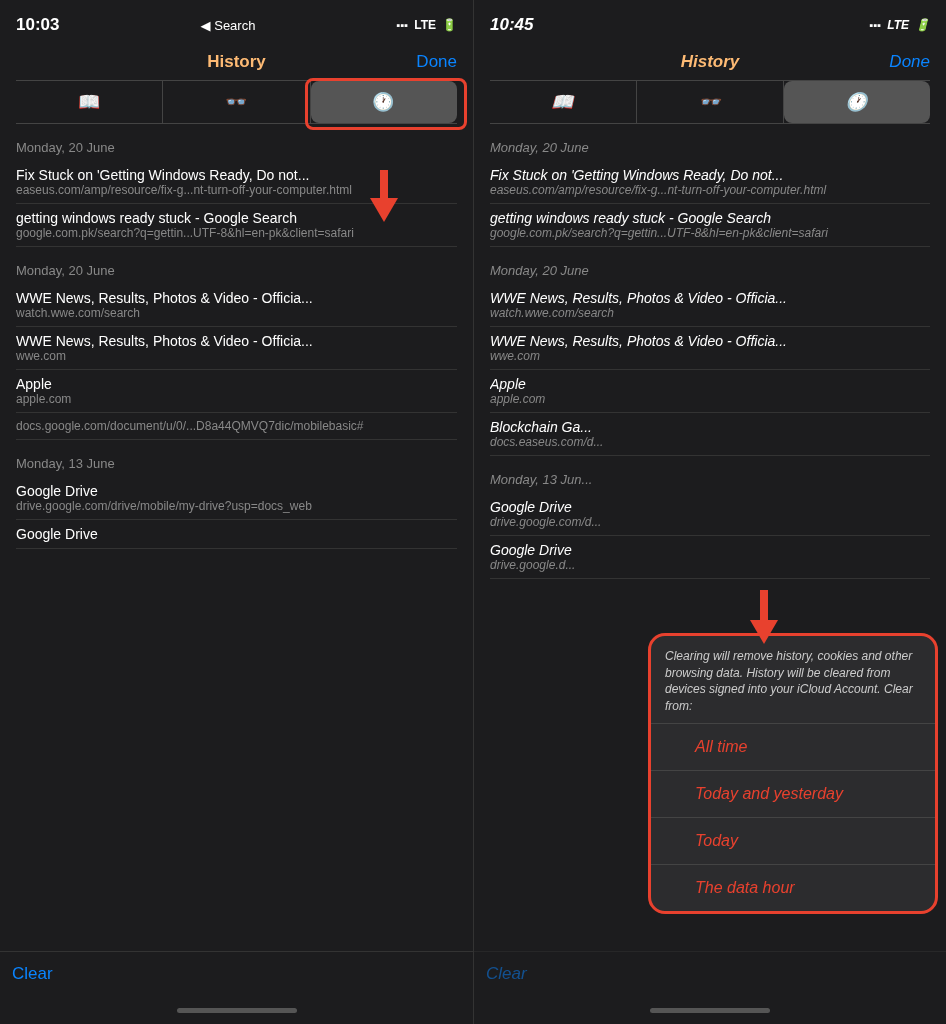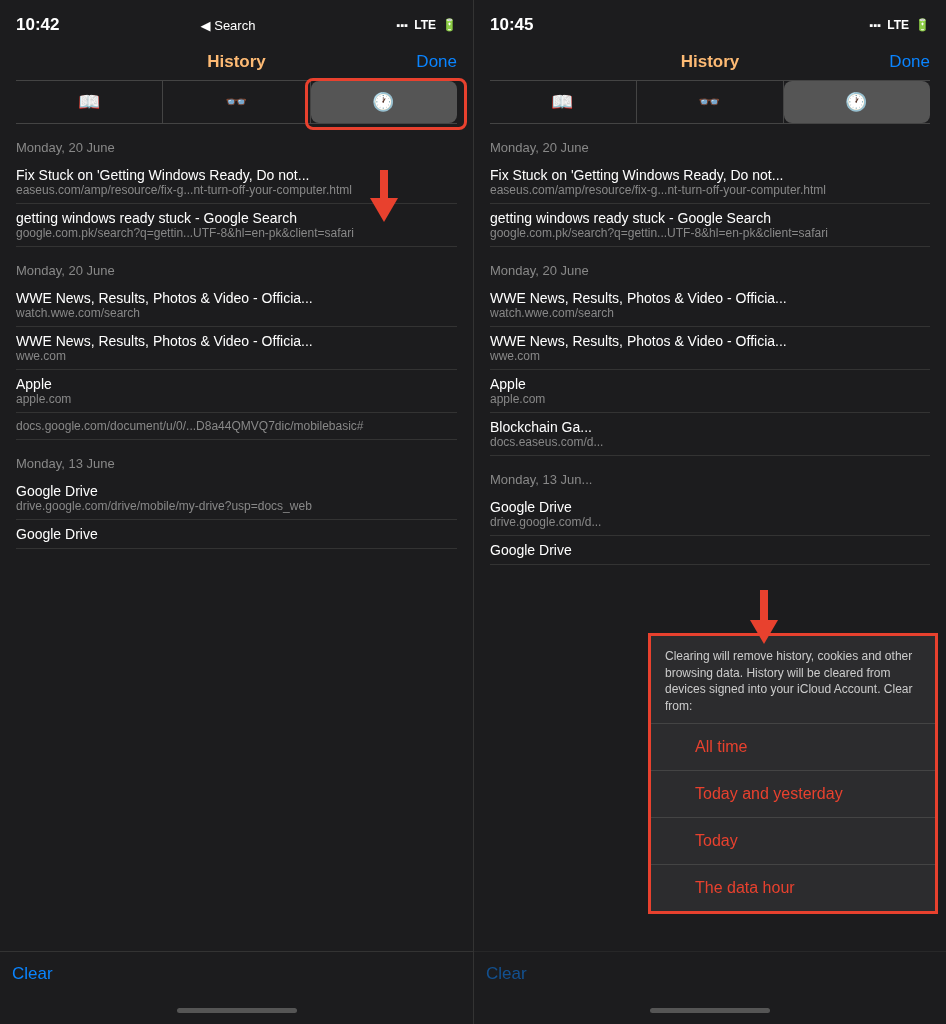--- a/index.html
+++ b/index.html
@@ -14,20 +14,21 @@
     .phone-panel {
       width: 473px;
       height: 1024px;
       background: #1c1c1e;
       display: flex;
       flex-direction: column;
       position: relative;
     }
     .phone-panel.right {
       border-left: 1px solid #333;
+      font-style: italic;
     }
     
     .status-bar {
       display: flex;
       justify-content: space-between;
       align-items: center;
       padding: 10px 16px 4px;
       height: 44px;
     }
     .status-time {
@@ -141,21 +142,21 @@
       border-radius: 3px;
     }
     
     .clear-popup {
       position: absolute;
       right: 8px;
       bottom: 110px;
       width: 290px;
       background: #2c2c2e;
       border: 3px solid #e8412e;
-      border-radius: 0;
+      border-radius: 17px;
       z-index: 20;
       overflow: hidden;
     }
     .popup-description {
       color: #ccc;
       font-size: 12px;
       padding: 12px 14px 8px;
       line-height: 1.4;
     }
     .popup-divider {
@@ -168,21 +169,21 @@
       font-size: 16px;
       margin-left: 30px;
     }
   </style>
 </head>
 <body>
 
 <div class="phone-panel left">
 
   <div class="status-bar">
-    <div class="status-time">10:42</div>
+    <div class="status-time">10:03</div>
     <div class="search-back">◀ Search</div>
     <div class="status-right">
       <span style="color:#fff;font-size:11px;">▪▪▪</span>
       <span style="color:#fff;font-size:12px;font-weight:600;">LTE</span>
       <span style="color:#fff;font-size:12px;">🔋</span>
     </div>
   </div>
 
   <div class="panel-header">
     <span class="panel-header-title">History</span>
@@ -314,20 +315,21 @@
       <div class="history-item-url">docs.easeus.com/d...</div>
     </div>
 
     <div class="section-date">Monday, 13 Jun...</div>
     <div class="history-item">
       <div class="history-item-title">Google Drive</div>
       <div class="history-item-url">drive.google.com/d...</div>
     </div>
     <div class="history-item">
       <div class="history-item-title">Google Drive</div>
+      <div class="history-item-url">drive.google.d...</div>
     </div>
   </div>
 
   <div style="position:absolute; right:168px; top:590px; z-index:25; display:flex; flex-direction:column; align-items:center;">
     <div style="width:8px; height:30px; background:#e8412e;"></div>
     <div style="width:0; height:0; border-left:14px solid transparent; border-right:14px solid transparent; border-top:24px solid #e8412e;"></div>
   </div>
 
   <div class="clear-popup">
     <div class="popup-description">Clearing will remove history, cookies and other browsing data. History will be cleared from devices signed into your iCloud Account. Clear from:</div>

